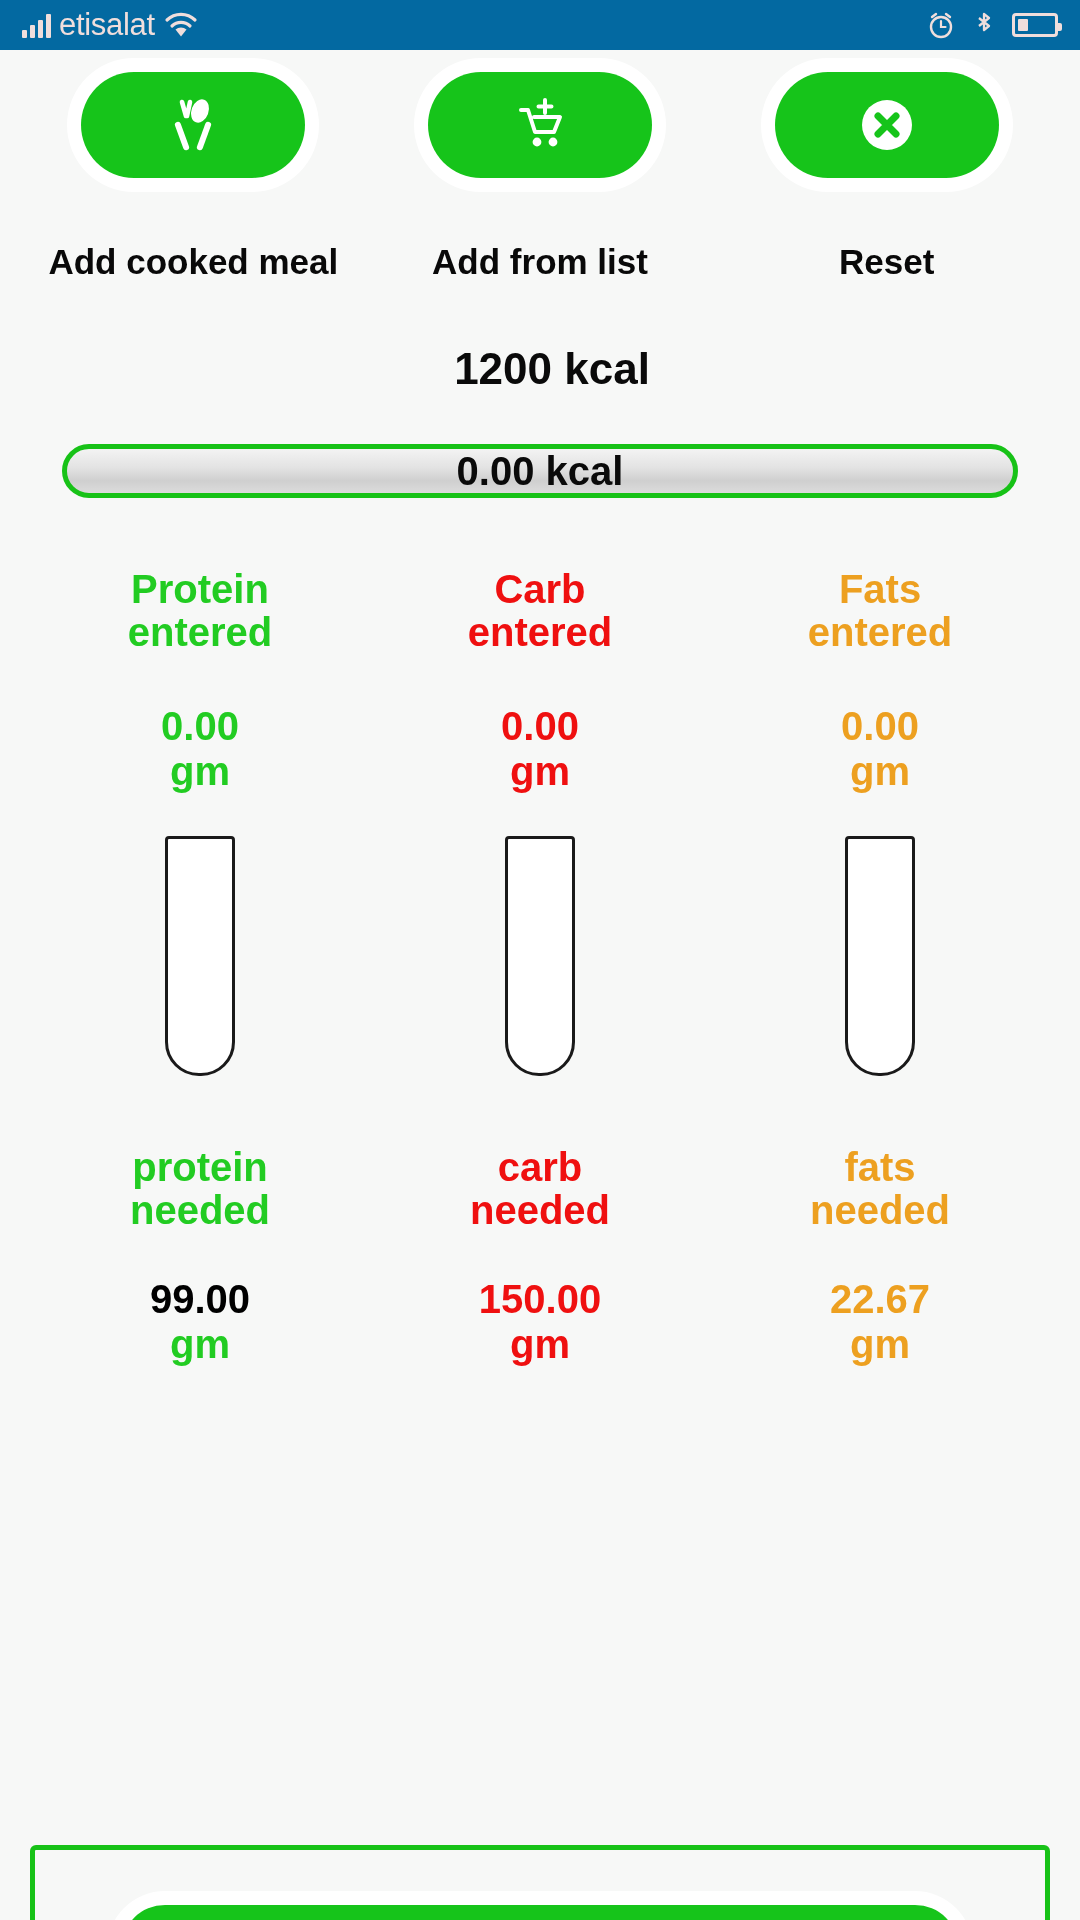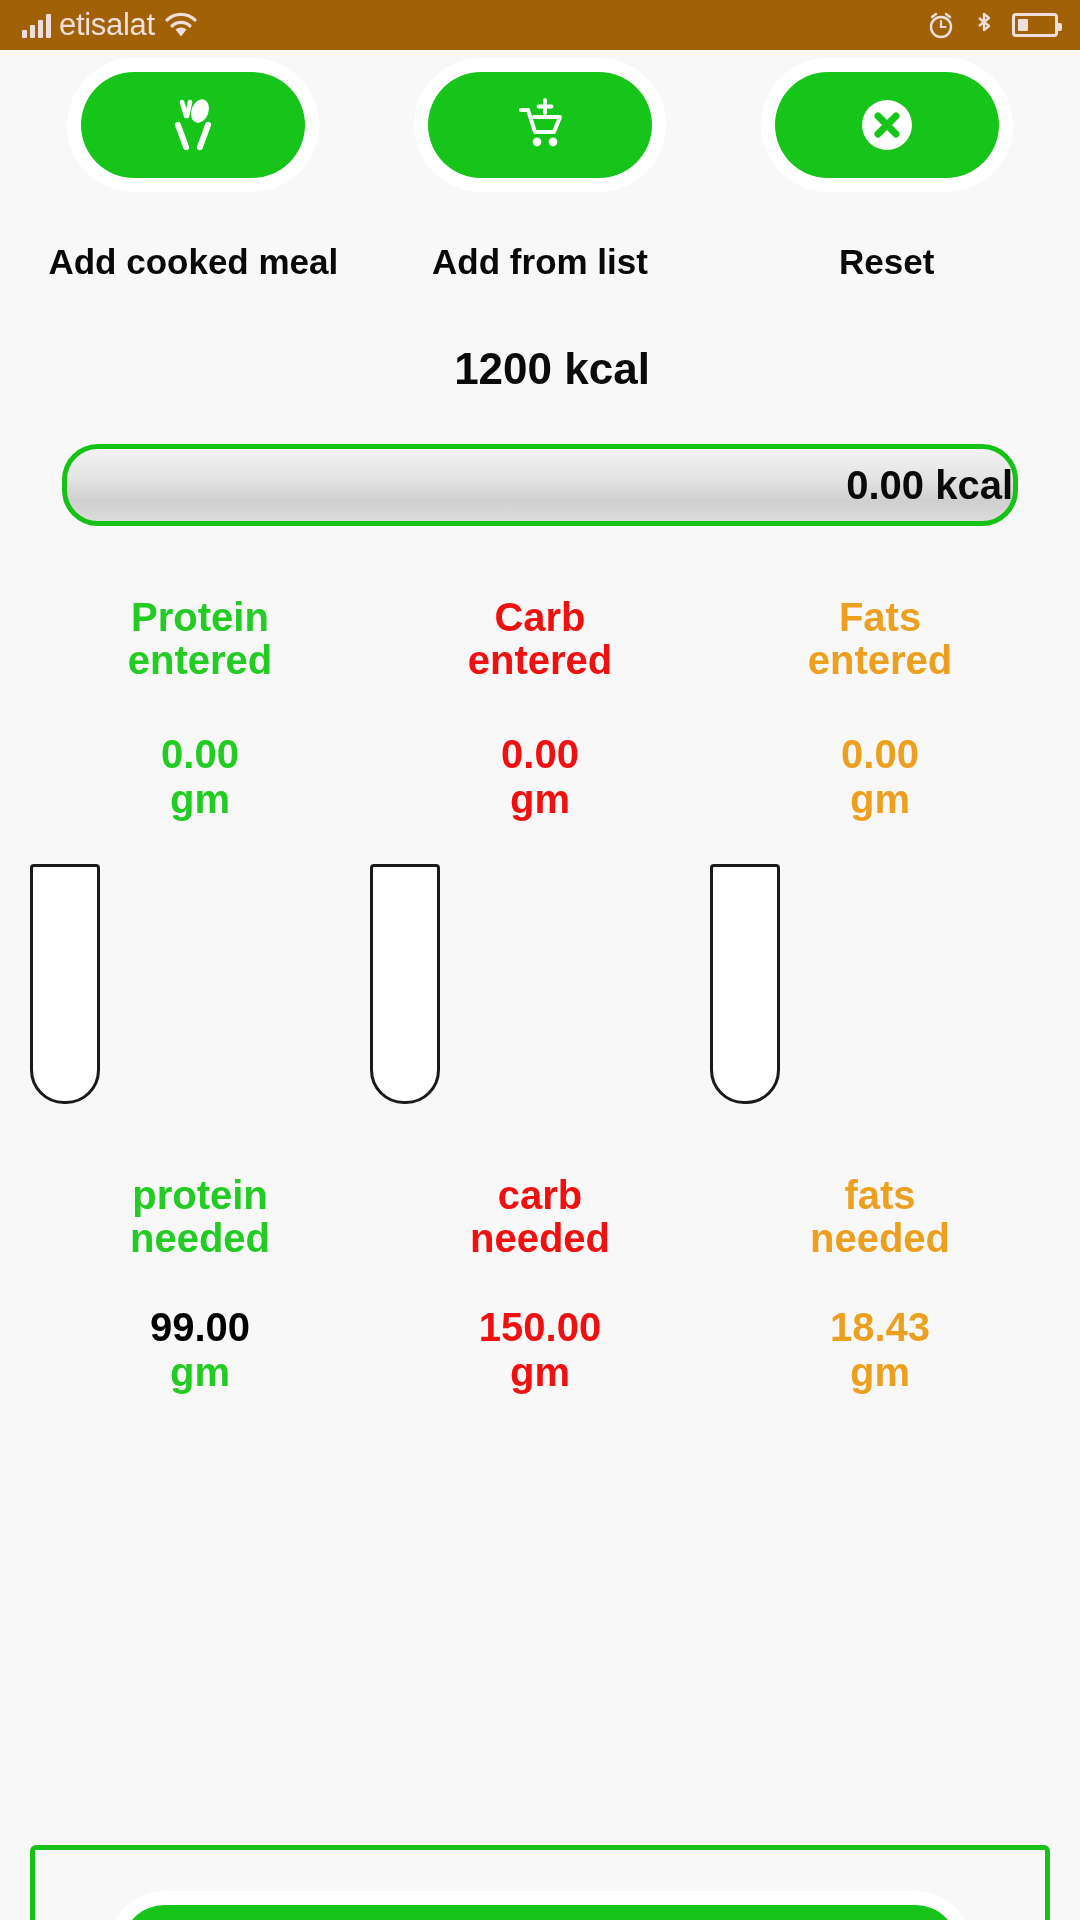--- a/index.html
+++ b/index.html
@@ -6,21 +6,21 @@
   html, body {
     width:1080px; height:1920px;
     background:#f7f8f7;
     font-family:"Liberation Sans", sans-serif;
     overflow:hidden;
   }
 
   
   .statusbar {
     height:50px; width:1080px;
-    background:#a16207;
+    background:#0369a1;
     display:flex; align-items:center;
     padding:0 22px;
     color:#f0dedc;
     position:relative;
   }
   .sb-left { display:flex; align-items:center; gap:8px; }
   .signal { display:flex; align-items:flex-end; gap:3px; height:26px; }
   .signal i { display:block; width:5px; background:#f0dedc; border-radius:1px; }
   .signal i:nth-child(1){height:8px;}
   .signal i:nth-child(2){height:13px;}
@@ -66,31 +66,31 @@
   
   .kcal-target {
     margin-top:62px;
     text-align:center;
     font-size:44px; font-weight:bold; color:#0a0a0a;padding-left:24px;
   }
 
   
   .progress-wrap { padding:0 62px; margin-top:50px; }
   .progress {
-    height:82px;
+    height:54px;
     border:5px solid #17c217;
     border-radius:36px;
     background:linear-gradient(to bottom,#f3f3f3 0%,#e3e3e3 42%,#cfcfcf 72%,#dcdcdc 100%);
-    display:flex; align-items:center; justify-content:flex-end;
+    display:flex; align-items:center; justify-content:center;
   }
   .progress-label { font-size:40px; font-weight:bold; color:#0a0a0a; }
 
   
   .macros { display:flex; margin-top:70px; padding:0 30px; }
-  .macro-col { flex:1; display:flex; flex-direction:column; }
+  .macro-col { flex:1; display:flex; flex-direction:column; align-items:center; }
   .macro-head {
     font-size:40px; font-weight:bold; line-height:1.08;
     text-align:center;
   }
   .macro-entered {
     margin-top:50px;
     font-size:40px; font-weight:bold; line-height:1.12; text-align:center;
   }
   .tube {
     margin-top:42px;
@@ -274,21 +274,21 @@
     <div class="macro-entered" style="color: rgb(237, 160, 32);">
       <div style="color: rgb(237, 160, 32);">0.00</div>
       <div style="color: rgb(237, 160, 32);">gm</div>
     </div>
     <div class="tube"></div>
     <div class="macro-needed" style="color: rgb(237, 160, 32);">
       <div style="color: rgb(237, 160, 32);">fats</div>
       <div style="color: rgb(237, 160, 32);">needed</div>
     </div>
     <div class="macro-needed-val" style="color: rgb(237, 160, 32);">
-      <div style="color: rgb(237, 160, 32);">18.43</div>
+      <div style="color: rgb(237, 160, 32);">22.67</div>
       <div style="color: rgb(237, 160, 32);">gm</div>
     </div>
   </div>
 
 </div>
 
 <div class="bottom-card">
   <div class="bottom-btn"></div>
 </div>
 

